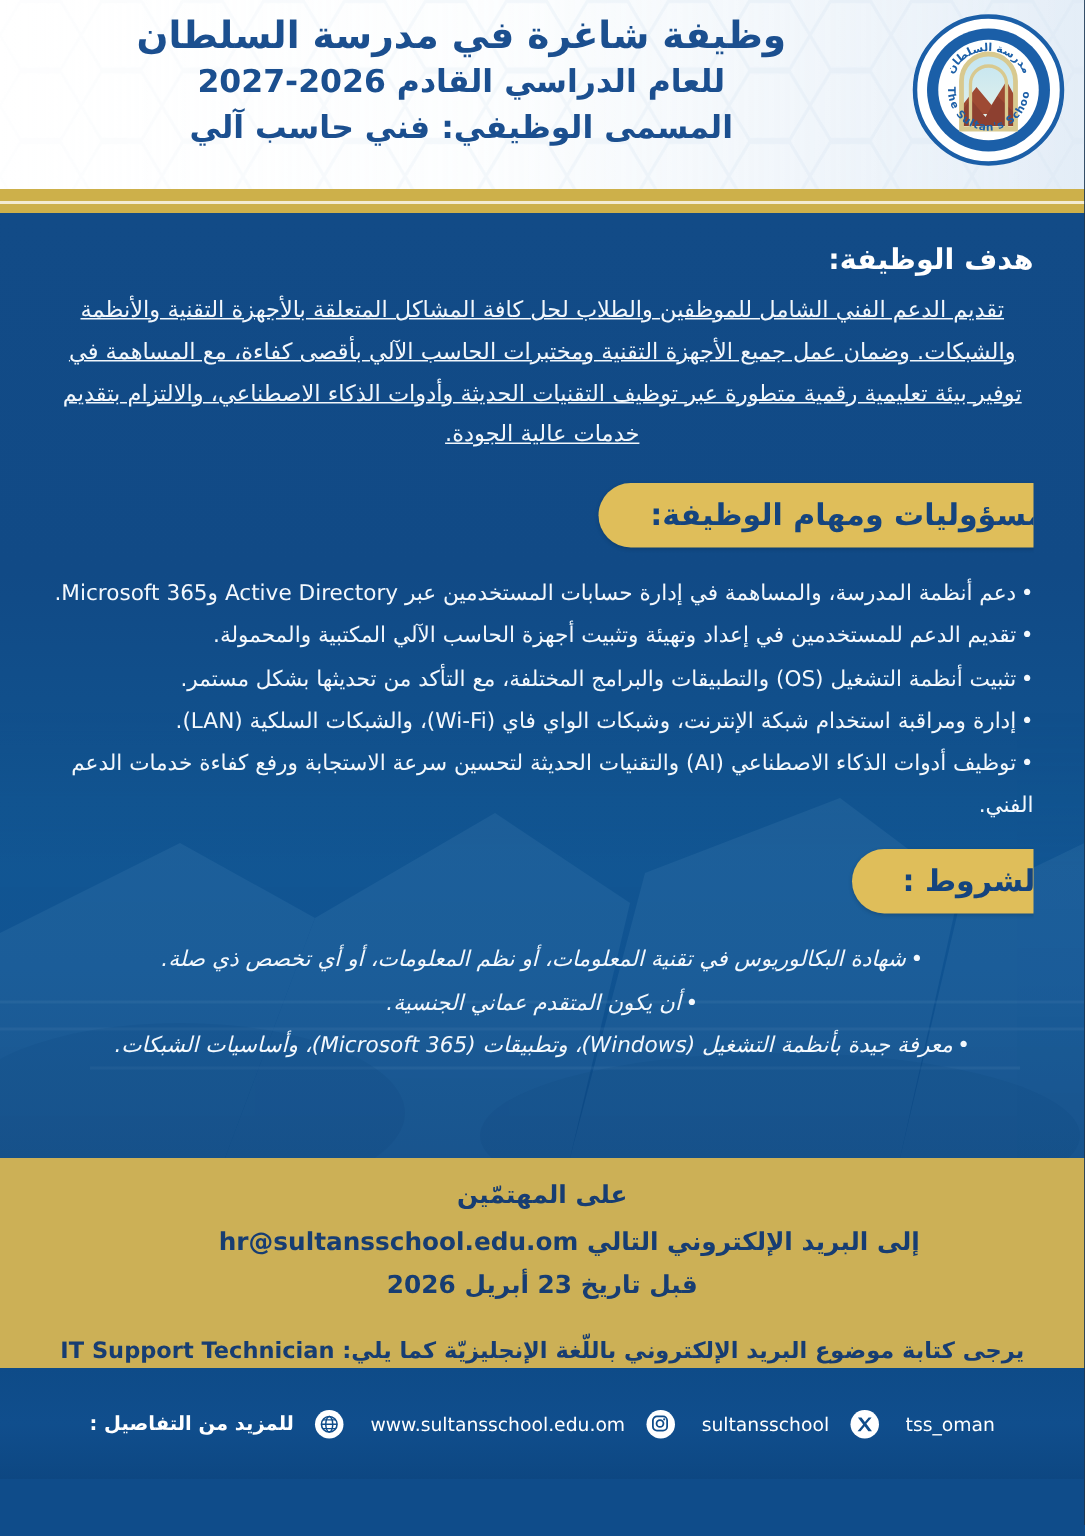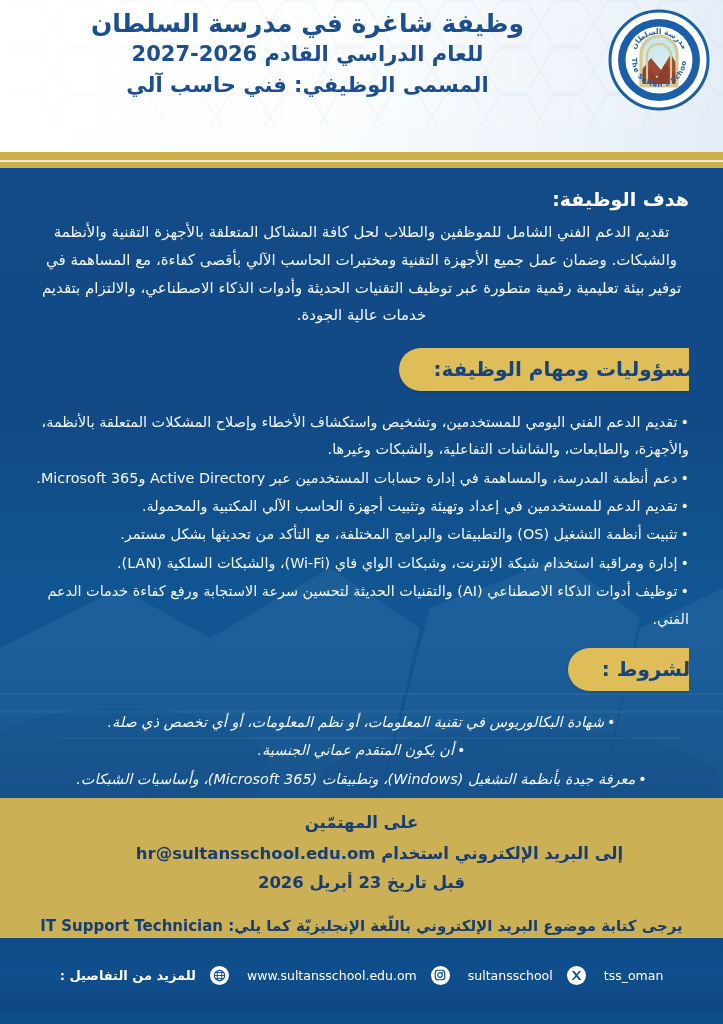--- a/index.html
+++ b/index.html
@@ -14,21 +14,21 @@
     height: 1024px;
     margin: 0 auto;
     overflow: hidden;
     font-family: "DejaVu Sans", "Liberation Sans", sans-serif;
     background: #0f4c8a;
   }
 
   
   .header {
     position: relative;
-    height: 152px;
+    height: 126px;
     background:
       linear-gradient(100deg, #ffffff 0%, #fbfdfe 45%, #eef4fa 75%, #e3edf7 100%);
     overflow: hidden;
     text-decoration: underline;
   }
   .hex-pattern {
     position: absolute;
     inset: 0;
     opacity: .55;
     pointer-events: none;
@@ -132,20 +132,21 @@
     margin: 4px 0 9px 0;
   }
 
   .objective-text {
     font-size: 15px;
     line-height: 1.85;
     text-align: center;
     color: #f2f7fc;
     margin: 0 0 4px 0;
     font-weight: 400;
+    text-decoration: underline;
   }
 
   
   .pill {
     position: relative;
     margin: 14px -34px 14px 0;
     background: #dfbe5a;
     color: #15447e;
     font-size: 20px;
     font-weight: 800;
@@ -333,21 +334,20 @@
 
     <div class="body-content">
 
       <div class="section-label">هدف الوظيفة:</div>
       <p class="objective-text">تقديم الدعم الفني الشامل للموظفين والطلاب لحل كافة المشاكل المتعلقة بالأجهزة  التقنية والأنظمة والشبكات. وضمان عمل جميع الأجهزة التقنية ومختبرات الحاسب الآلي بأقصى كفاءة، مع المساهمة في توفير بيئة تعليمية رقمية متطورة عبر توظيف التقنيات الحديثة وأدوات الذكاء الاصطناعي، والالتزام بتقديم خدمات عالية الجودة.</p>
 
       <div class="pill-row">
         <div class="pill">مسؤوليات ومهام الوظيفة:</div>
       </div>
       <ul class="bullets" id="resp-list">
-          <li><span class="b-dot">•</span><span>تقديم الدعم الفني اليومي للمستخدمين، وتشخيص واستكشاف الأخطاء وإصلاح المشكلات المتعلقة بالأنظمة، والأجهزة، والطابعات، والشاشات التفاعلية، والشبكات وغيرها.</span></li>
           <li><span class="b-dot">•</span><span>دعم أنظمة المدرسة، والمساهمة في إدارة حسابات المستخدمين عبر Active Directory وMicrosoft 365.</span></li>
           <li><span class="b-dot">•</span><span>تقديم الدعم للمستخدمين في إعداد وتهيئة وتثبيت أجهزة الحاسب الآلي المكتبية والمحمولة.</span></li>
           <li><span class="b-dot">•</span><span>تثبيت أنظمة التشغيل (OS) والتطبيقات والبرامج المختلفة، مع التأكد من تحديثها بشكل مستمر.</span></li>
           <li><span class="b-dot">•</span><span>إدارة ومراقبة استخدام شبكة الإنترنت، وشبكات الواي فاي (Wi-Fi)، والشبكات السلكية (LAN).</span></li>
           <li><span class="b-dot">•</span><span>توظيف أدوات الذكاء الاصطناعي (AI) والتقنيات الحديثة لتحسين سرعة الاستجابة ورفع كفاءة خدمات الدعم الفني.</span></li>
         </ul>
 
       <div class="pill-row">
         <div class="pill">الشروط :</div>
       </div>
@@ -356,21 +356,21 @@
           <li><span class="b-dot">•</span><span>أن يكون المتقدم عماني الجنسية.</span></li>
           <li><span class="b-dot">•</span><span>معرفة جيدة بأنظمة التشغيل (Windows)، وتطبيقات (Microsoft 365)، وأساسيات الشبكات.</span></li>
         </ul>
 
     </div>
   </div>
 
   <div class="footer-gold">
     <div class="f-line f-head">على المهتمّين</div>
     <div class="f-line f-mail">
-      <span>إلى البريد الإلكتروني استخدام</span>
+      <span>إلى البريد الإلكتروني التالي</span>
       <span class="email">hr@sultansschool.edu.om</span>
     </div>
     <div class="f-line f-date">قبل تاريخ 23 أبريل 2026</div>
     <div class="f-line f-subj">
       <span>يرجى كتابة موضوع البريد الإلكتروني باللّغة الإنجليزيّة كما يلي:</span>
       <span class="en">IT Support Technician</span>
     </div>
   </div>
 
   <div class="bottom-bar">

